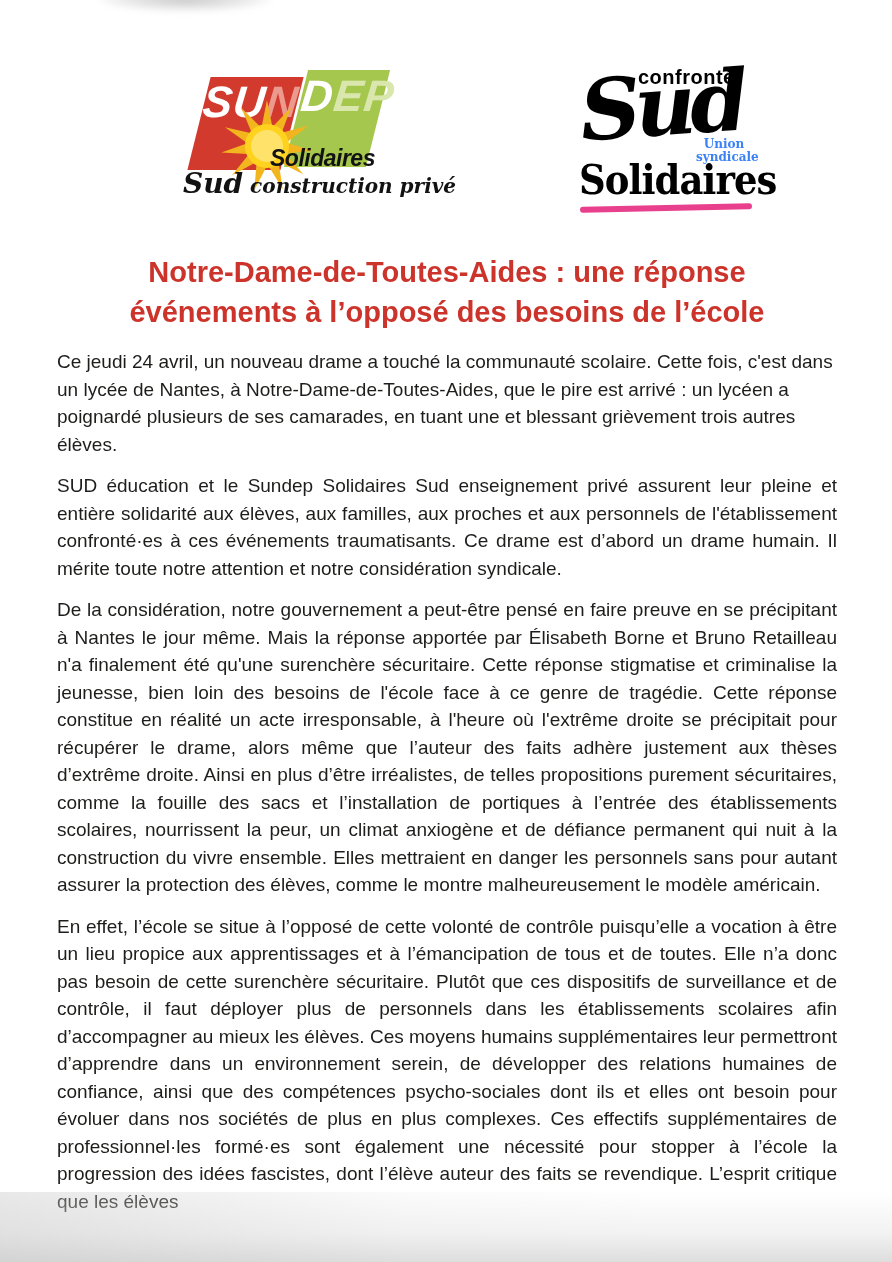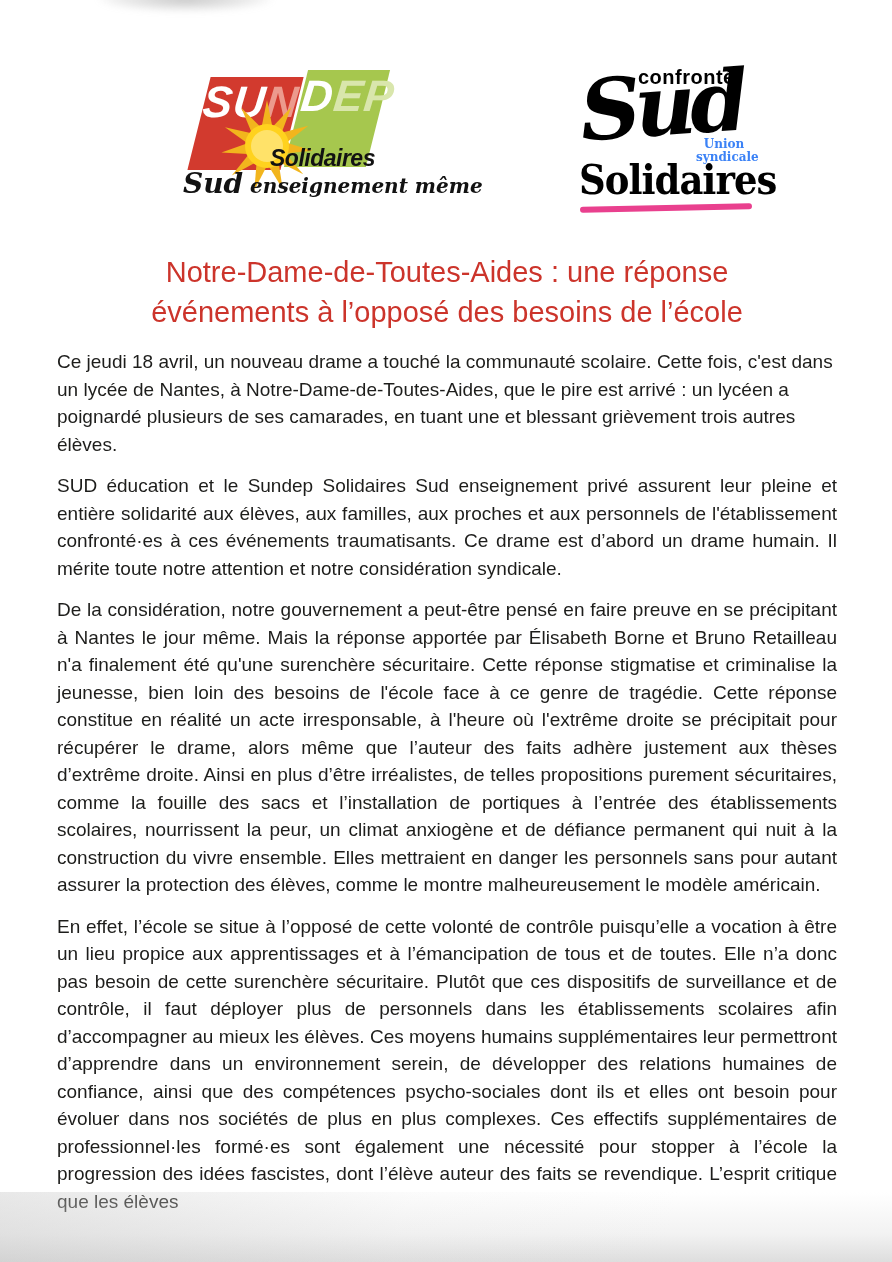--- a/index.html
+++ b/index.html
@@ -89,21 +89,21 @@
     transform: scaleY(1.1); transform-origin: left top;
   }
   .sudedu-underline {
     position: absolute; left: 2px; top: 145px; width: 172px; height: 6px;
     background: #e9408e; border-radius: 3px; transform: rotate(-1.2deg);
   }
 
   
   .article { position: absolute; left: 57px; top: 252px; width: 780px; }
   .article-title {
-    color: #cc342b; font-weight: normal; font-size: 29px; line-height: 40px;
+    color: #cc342b; font-weight: bold; font-size: 29px; line-height: 40px;
     text-align: center; letter-spacing: 0px; margin: 0 0 16px 0;
     font-family: "Liberation Sans", sans-serif;
   }
   .article p {
     margin: 0 0 14px 0;
     font-size: 19px; line-height: 27.5px; color: #1d1d1b;
     text-align: justify;
     font-family: "Liberation Sans", sans-serif;
   }
   .article p.first { text-align: left; }
@@ -129,38 +129,38 @@
       <polygon points="52,0 46,30 58,30" transform="rotate(196,52,46)"></polygon>
       <polygon points="52,0 46,30 58,30" transform="rotate(230,52,46)"></polygon>
       <polygon points="52,0 46,30 58,30" transform="rotate(262,52,46)"></polygon>
       <polygon points="52,0 46,30 58,30" transform="rotate(294,52,46)"></polygon>
       <polygon points="52,0 46,30 58,30" transform="rotate(326,52,46)"></polygon>
     </g>
     <circle cx="52" cy="46" r="22" fill="#ffd21e"></circle>
     <circle cx="52" cy="46" r="16" fill="#ffe269"></circle>
   </svg>
   <div class="sundep-solidaires">Solidaires</div>
-  <div class="sundep-tagline"><span class="tagline-sud">Sud</span><span class="tagline-rest"> enseignement même</span></div>
+  <div class="sundep-tagline"><span class="tagline-sud">Sud</span><span class="tagline-rest"> construction privé</span></div>
 </div>
 
 <div class="sudedu-logo">
   <div class="sudedu-education">confronté</div>
   <div class="sudedu-sud">Sud</div>
   <div class="sudedu-union">
     <div>Union</div>
     <div>syndicale</div>
   </div>
   <div class="sudedu-solidaires">Solidaires</div>
   <div class="sudedu-underline"></div>
 </div>
 
 <div class="article">
   <h1 class="article-title">
     <div>Notre-Dame-de-Toutes-Aides : une réponse</div>
     <div>événements à l’opposé des besoins de l’école</div>
   </h1>
-  <p class="first">Ce jeudi 18 avril, un nouveau drame a touché la communauté scolaire. Cette fois, c'est dans un lycée de Nantes, à Notre-Dame-de-Toutes-Aides, que le pire est arrivé : un lycéen a poignardé plusieurs de ses camarades, en tuant une et blessant grièvement trois autres élèves.</p>
+  <p class="first">Ce jeudi 24 avril, un nouveau drame a touché la communauté scolaire. Cette fois, c'est dans un lycée de Nantes, à Notre-Dame-de-Toutes-Aides, que le pire est arrivé : un lycéen a poignardé plusieurs de ses camarades, en tuant une et blessant grièvement trois autres élèves.</p>
   <p>SUD éducation et le Sundep Solidaires Sud enseignement privé assurent leur pleine et entière solidarité aux élèves, aux familles, aux proches et aux personnels de l'établissement confronté·es à ces événements traumatisants. Ce drame est d’abord un drame humain. Il mérite toute notre attention et notre considération syndicale.</p>
   <p>De la considération, notre gouvernement a peut-être pensé en faire preuve en se précipitant à Nantes le jour même. Mais la réponse apportée par Élisabeth Borne et Bruno Retailleau n'a finalement été qu'une surenchère sécuritaire. Cette réponse stigmatise et criminalise la jeunesse, bien loin des besoins de l'école face à ce genre de tragédie. Cette réponse constitue en réalité un acte irresponsable, à l'heure où l'extrême droite se précipitait pour récupérer le drame, alors même que l’auteur des faits adhère justement aux thèses d’extrême droite. Ainsi en plus d’être irréalistes, de telles propositions purement sécuritaires, comme la fouille des sacs et l’installation de portiques à l’entrée des établissements scolaires, nourrissent la peur, un climat anxiogène et de défiance permanent qui nuit à la construction du vivre ensemble. Elles mettraient en danger les personnels sans pour autant assurer la protection des élèves, comme le montre malheureusement le modèle américain.</p>
   <p>En effet, l’école se situe à l’opposé de cette volonté de contrôle puisqu’elle a vocation à être un lieu propice aux apprentissages et à l’émancipation de tous et de toutes. Elle n’a donc pas besoin de cette surenchère sécuritaire. Plutôt que ces dispositifs de surveillance et de contrôle, il faut déployer plus de personnels dans les établissements scolaires afin d’accompagner au mieux les élèves. Ces moyens humains supplémentaires leur permettront d’apprendre dans un environnement serein, de développer des relations humaines de confiance, ainsi que des compétences psycho-sociales dont ils et elles ont besoin pour évoluer dans nos sociétés de plus en plus complexes. Ces effectifs supplémentaires de professionnel·les formé·es sont également une nécessité pour stopper à l’école la progression des idées fascistes, dont l’élève auteur des faits se revendique. L’esprit critique que les élèves</p>
 </div>
 
 <div class="bottom-fade"></div>
 
 </body></html>

